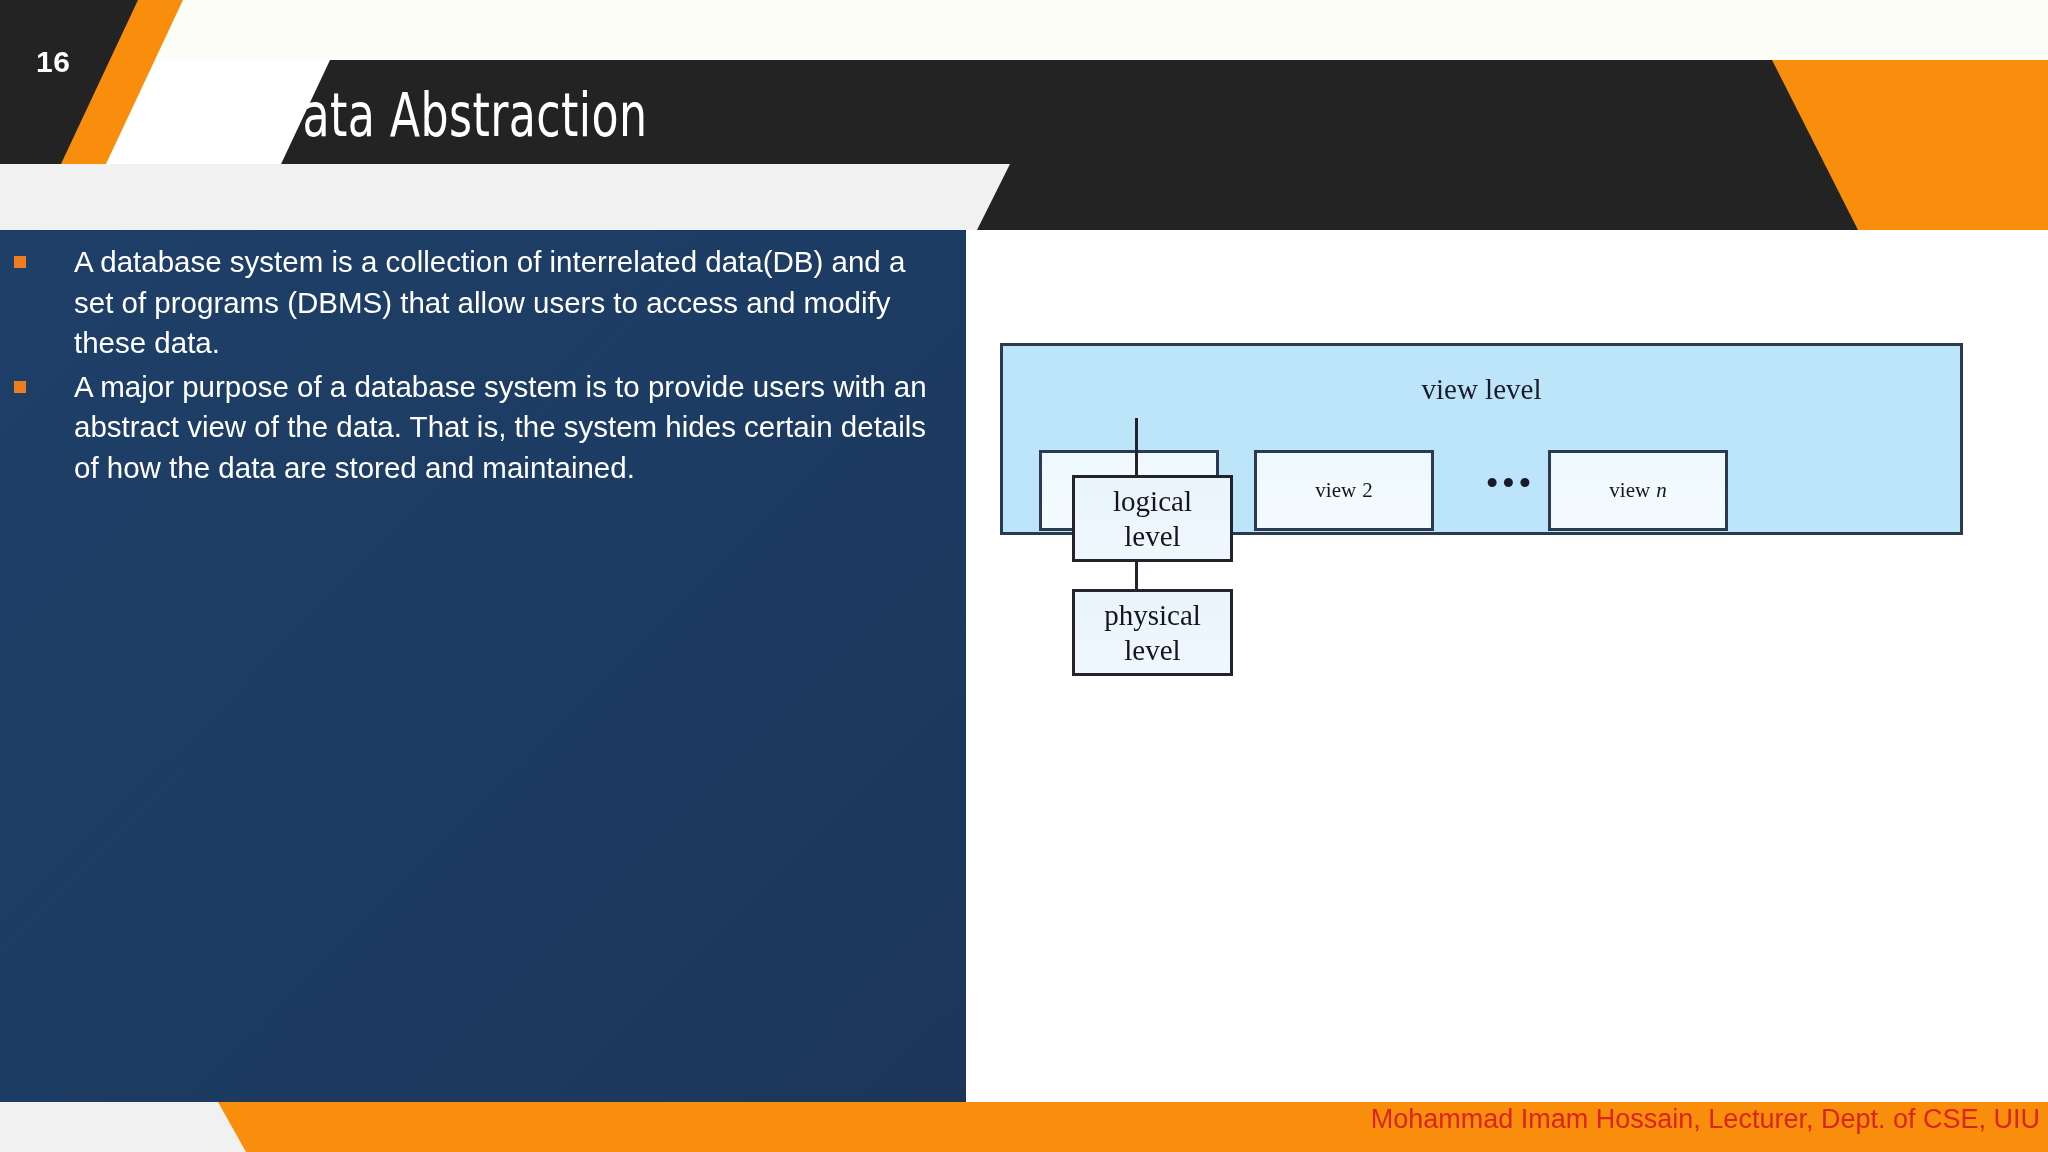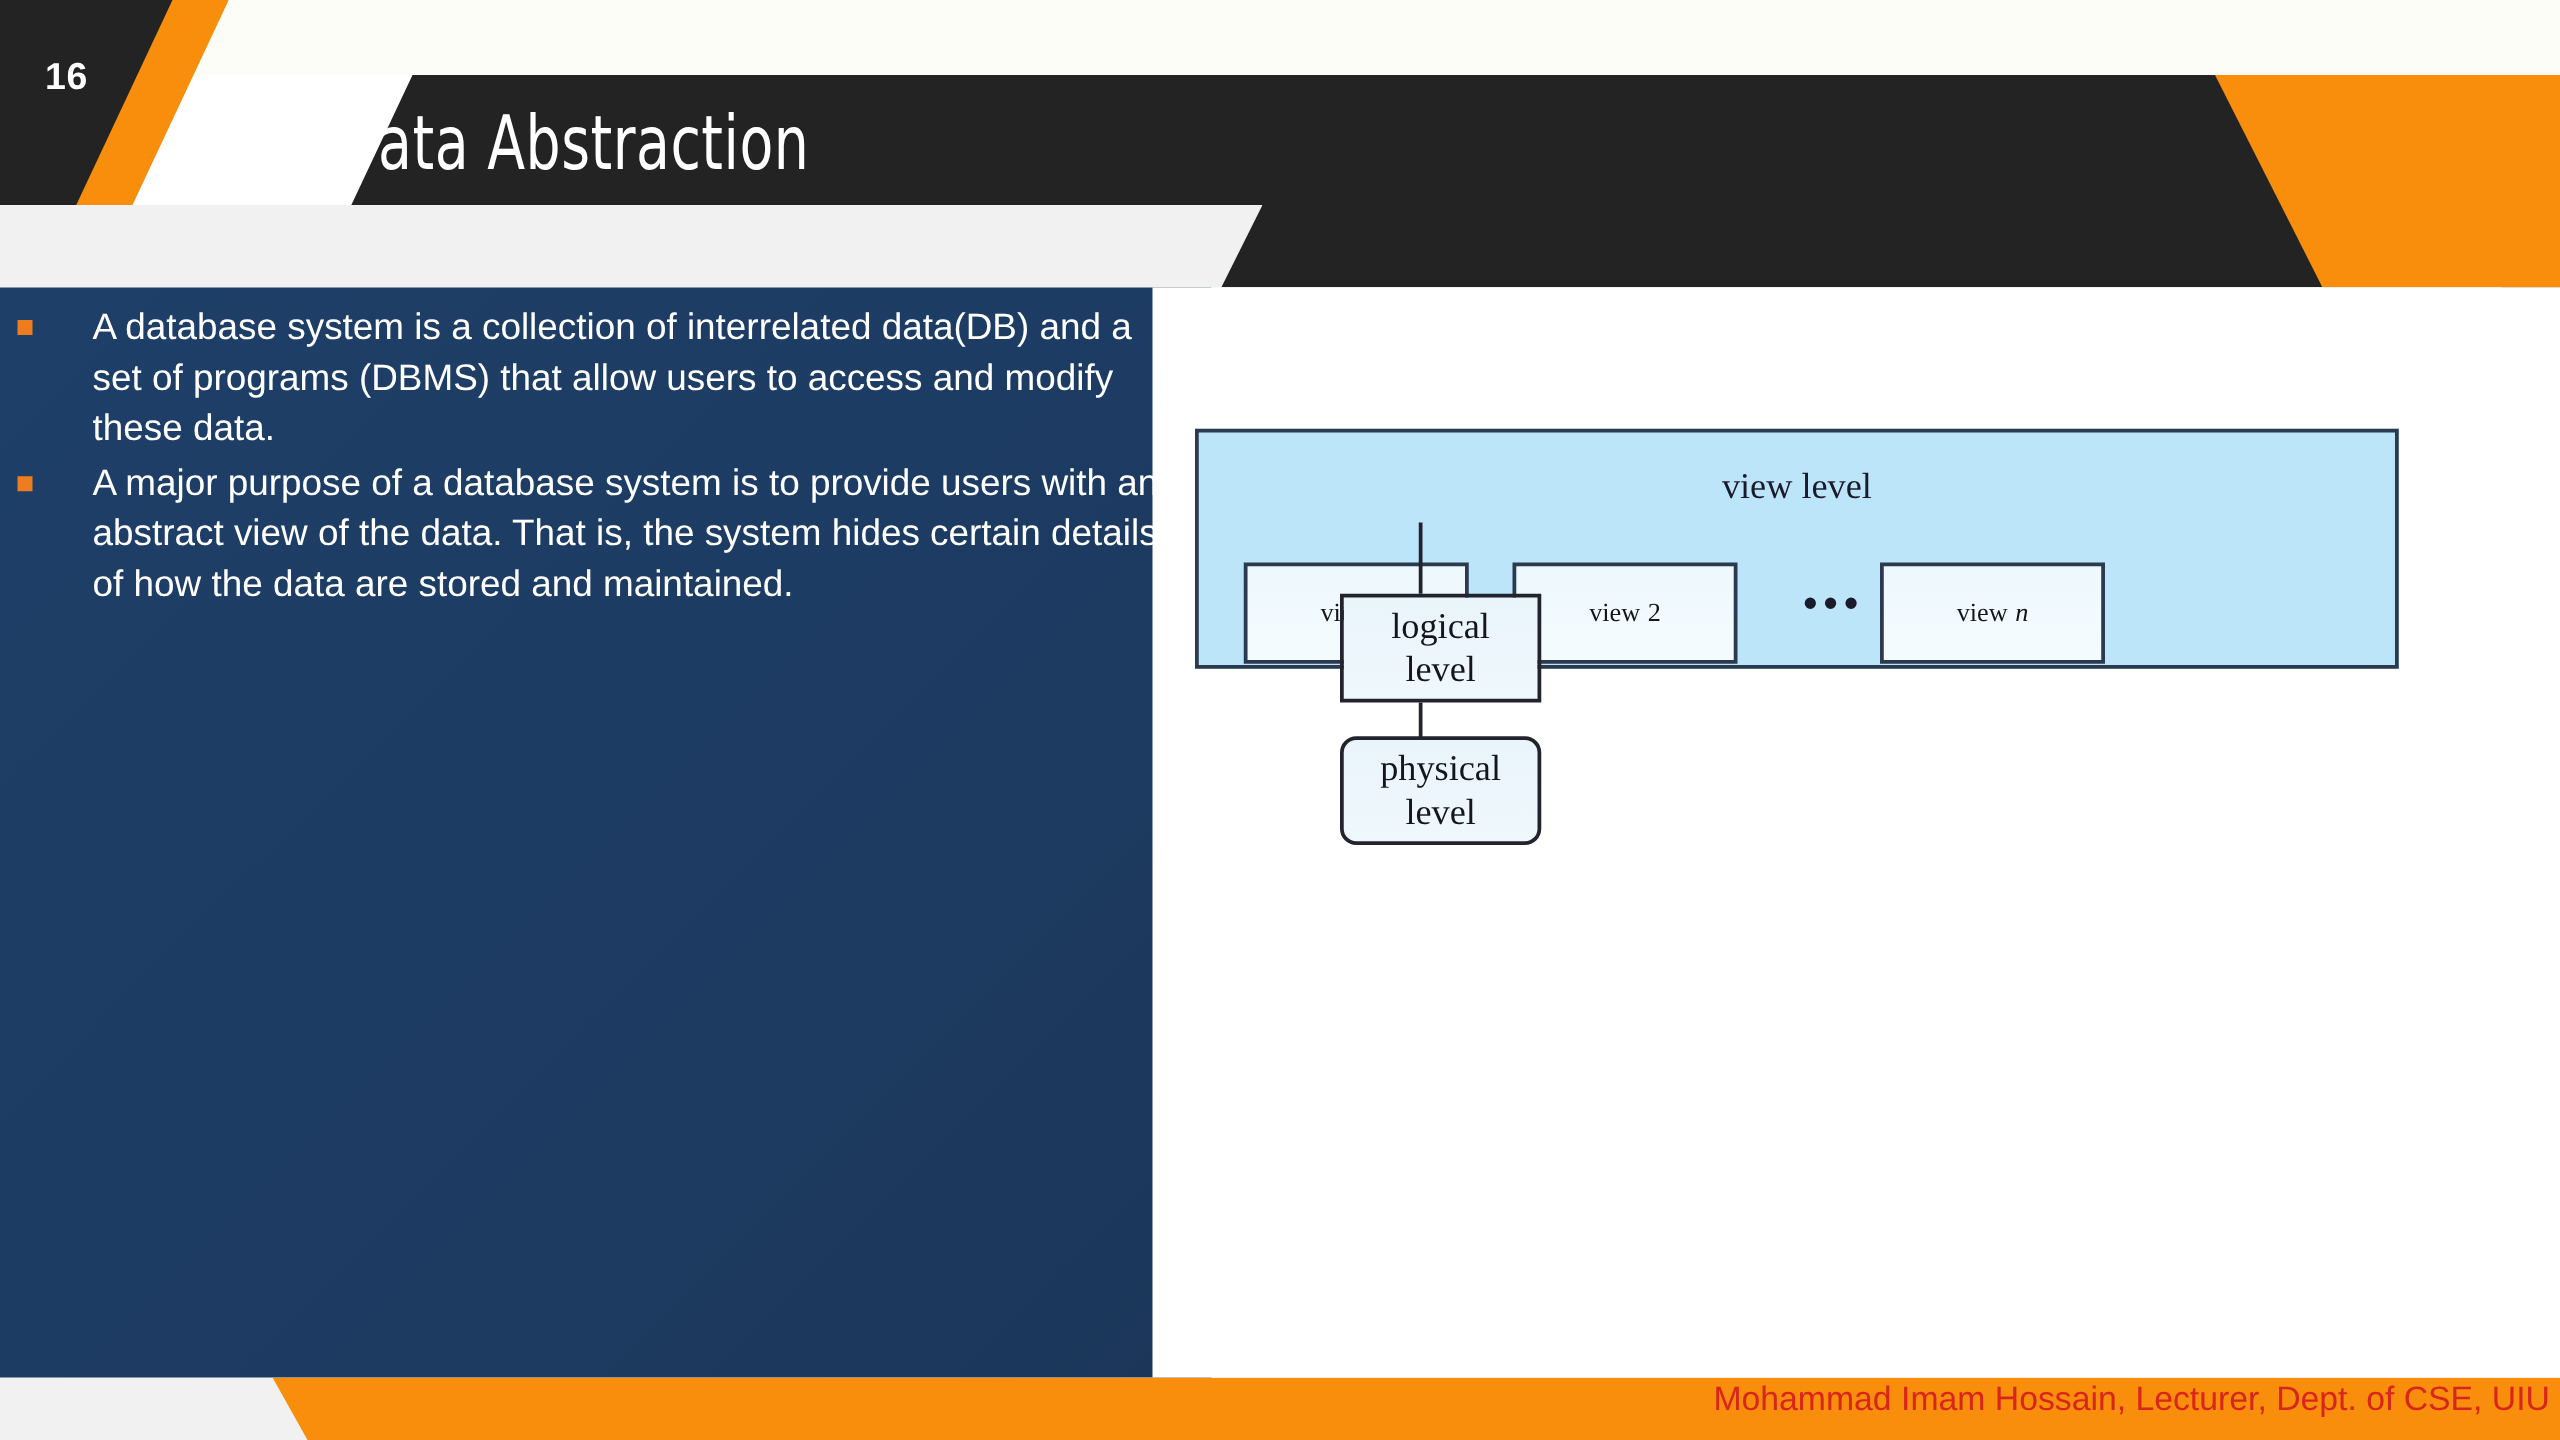--- a/index.html
+++ b/index.html
@@ -112,21 +112,21 @@
     left: 14px;
     top: 14px;
     width: 12px;
     height: 12px;
     background: #ed7d1e;
   }
 
   
   .diagram-area {
     position: absolute;
-    left: 922px; top: 230px;
+    left: 966px; top: 230px;
     width: 1079px; height: 872px;
     background: #ffffff;
   }
   .view-level-box {
     position: absolute;
     left: 34px; top: 113px;
     width: 963px; height: 192px;
     background: #bde5fa;
     border: 3px solid #2b3a4f;
     box-sizing: border-box;
@@ -190,21 +190,21 @@
     display: flex;
     flex-direction: column;
     align-items: center;
     justify-content: center;
     font-family: "Liberation Serif", serif;
     font-size: 29px;
     line-height: 35px;
     color: #15151f;
   }
   .level-box.logical  { top: 475px; }
-  .level-box.physical { top: 589px; border-radius: 13px; }
+  .level-box.physical { top: 589px; }
 
   
   .footer-white {
     position: absolute;
     left: 0; top: 1102px;
     width: 2048px; height: 50px;
     background: #f1f1f1;
   }
   .footer-orange {
     position: absolute;

